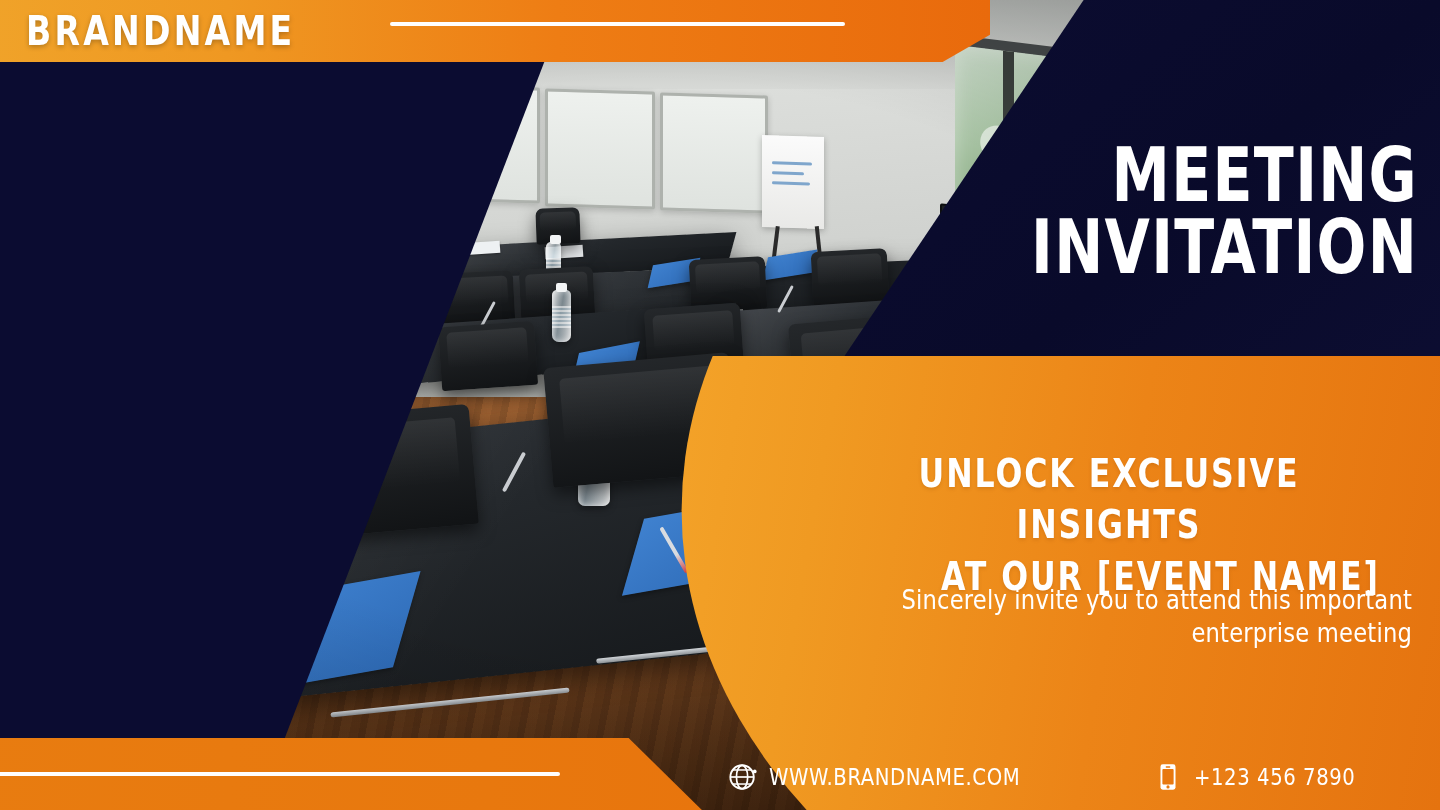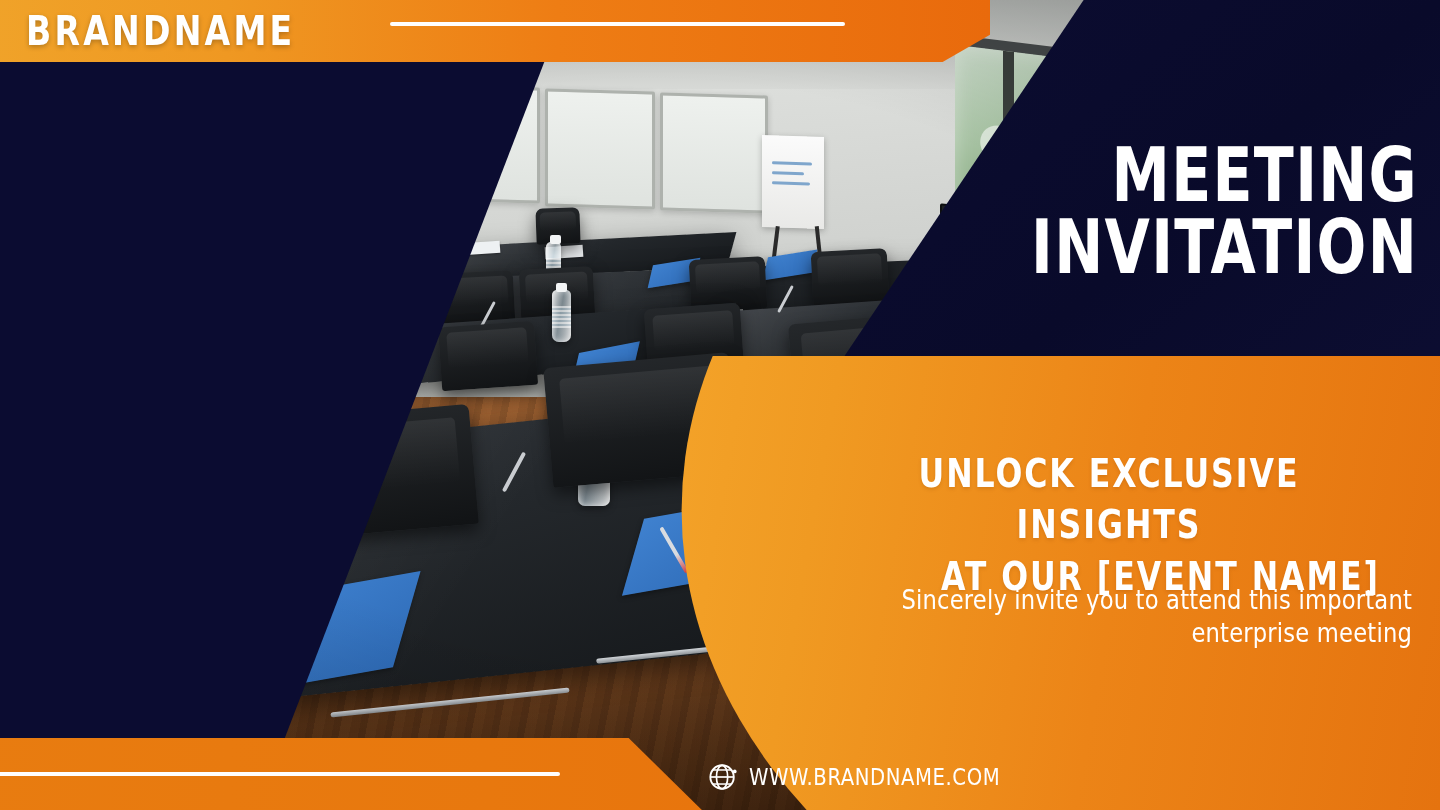--- a/index.html
+++ b/index.html
@@ -150,21 +150,21 @@
     font-family:"DejaVu Sans Condensed","Liberation Sans Narrow","Liberation Sans",sans-serif;
     transform:scaleX(.9);transform-origin:center center;
     text-shadow:0 2px 4px rgba(140,70,0,.22);}
   .headline .h2{display:block;text-align:right;padding-right:4px;}
 
   .subtitle{position:absolute;right:28px;top:583px;width:630px;text-align:right;color:#fff;
     font-size:26.5px;line-height:1.26;font-weight:400;letter-spacing:.2px;
     font-family:"DejaVu Sans Condensed","Liberation Sans Narrow","Liberation Sans",sans-serif;
     transform:scaleX(.95);transform-origin:right center;}
 
-  .contacts{position:absolute;left:708px;bottom:18px;display:flex;align-items:center;gap:120px;text-align:center;}
+  .contacts{position:absolute;left:728px;bottom:18px;display:flex;align-items:center;gap:120px;text-align:center;}
   .citem{display:flex;align-items:center;gap:11px;color:#fff;}
   .ctext{font-size:23px;letter-spacing:.6px;font-weight:400;
     font-family:"DejaVu Sans Condensed","Liberation Sans Narrow","Liberation Sans",sans-serif;
     transform:scaleX(.95);transform-origin:left center;white-space:nowrap;}
   .cicon{width:30px;height:30px;flex:0 0 30px;display:block;}
 </style>
 </head>
 <body>
 
 <div class="poster">
@@ -328,15 +328,24 @@
       <svg class="cicon" viewBox="0 0 32 32">
         <circle cx="15" cy="16" r="12.5" fill="none" stroke="#fff" stroke-width="2"></circle>
         <ellipse cx="15" cy="16" rx="6" ry="12.5" fill="none" stroke="#fff" stroke-width="1.8"></ellipse>
         <line x1="2.5" y1="16" x2="27.5" y2="16" stroke="#fff" stroke-width="1.8"></line>
         <line x1="5" y1="8.5" x2="25" y2="8.5" stroke="#fff" stroke-width="1.6"></line>
         <line x1="5" y1="23.5" x2="25" y2="23.5" stroke="#fff" stroke-width="1.6"></line>
         <circle cx="28.5" cy="10" r="2" fill="#fff"></circle>
       </svg>
       <span class="ctext">WWW.BRANDNAME.COM</span>
     </div>
+    <div class="citem">
+      <svg class="cicon" viewBox="0 0 32 32">
+        <rect x="8" y="2.5" width="16" height="27" rx="2.5" fill="#fff"></rect>
+        <rect x="10" y="7.5" width="12" height="16.5" rx="1" fill="#e8780f"></rect>
+        <rect x="13.5" y="4.6" width="5" height="1.4" rx=".7" fill="#e8780f"></rect>
+        <circle cx="16" cy="26.6" r="1.7" fill="#e8780f"></circle>
+      </svg>
+      <span class="ctext">+123 456 7890</span>
+    </div>
   </div>
 
 </div>
 
 </body></html>

